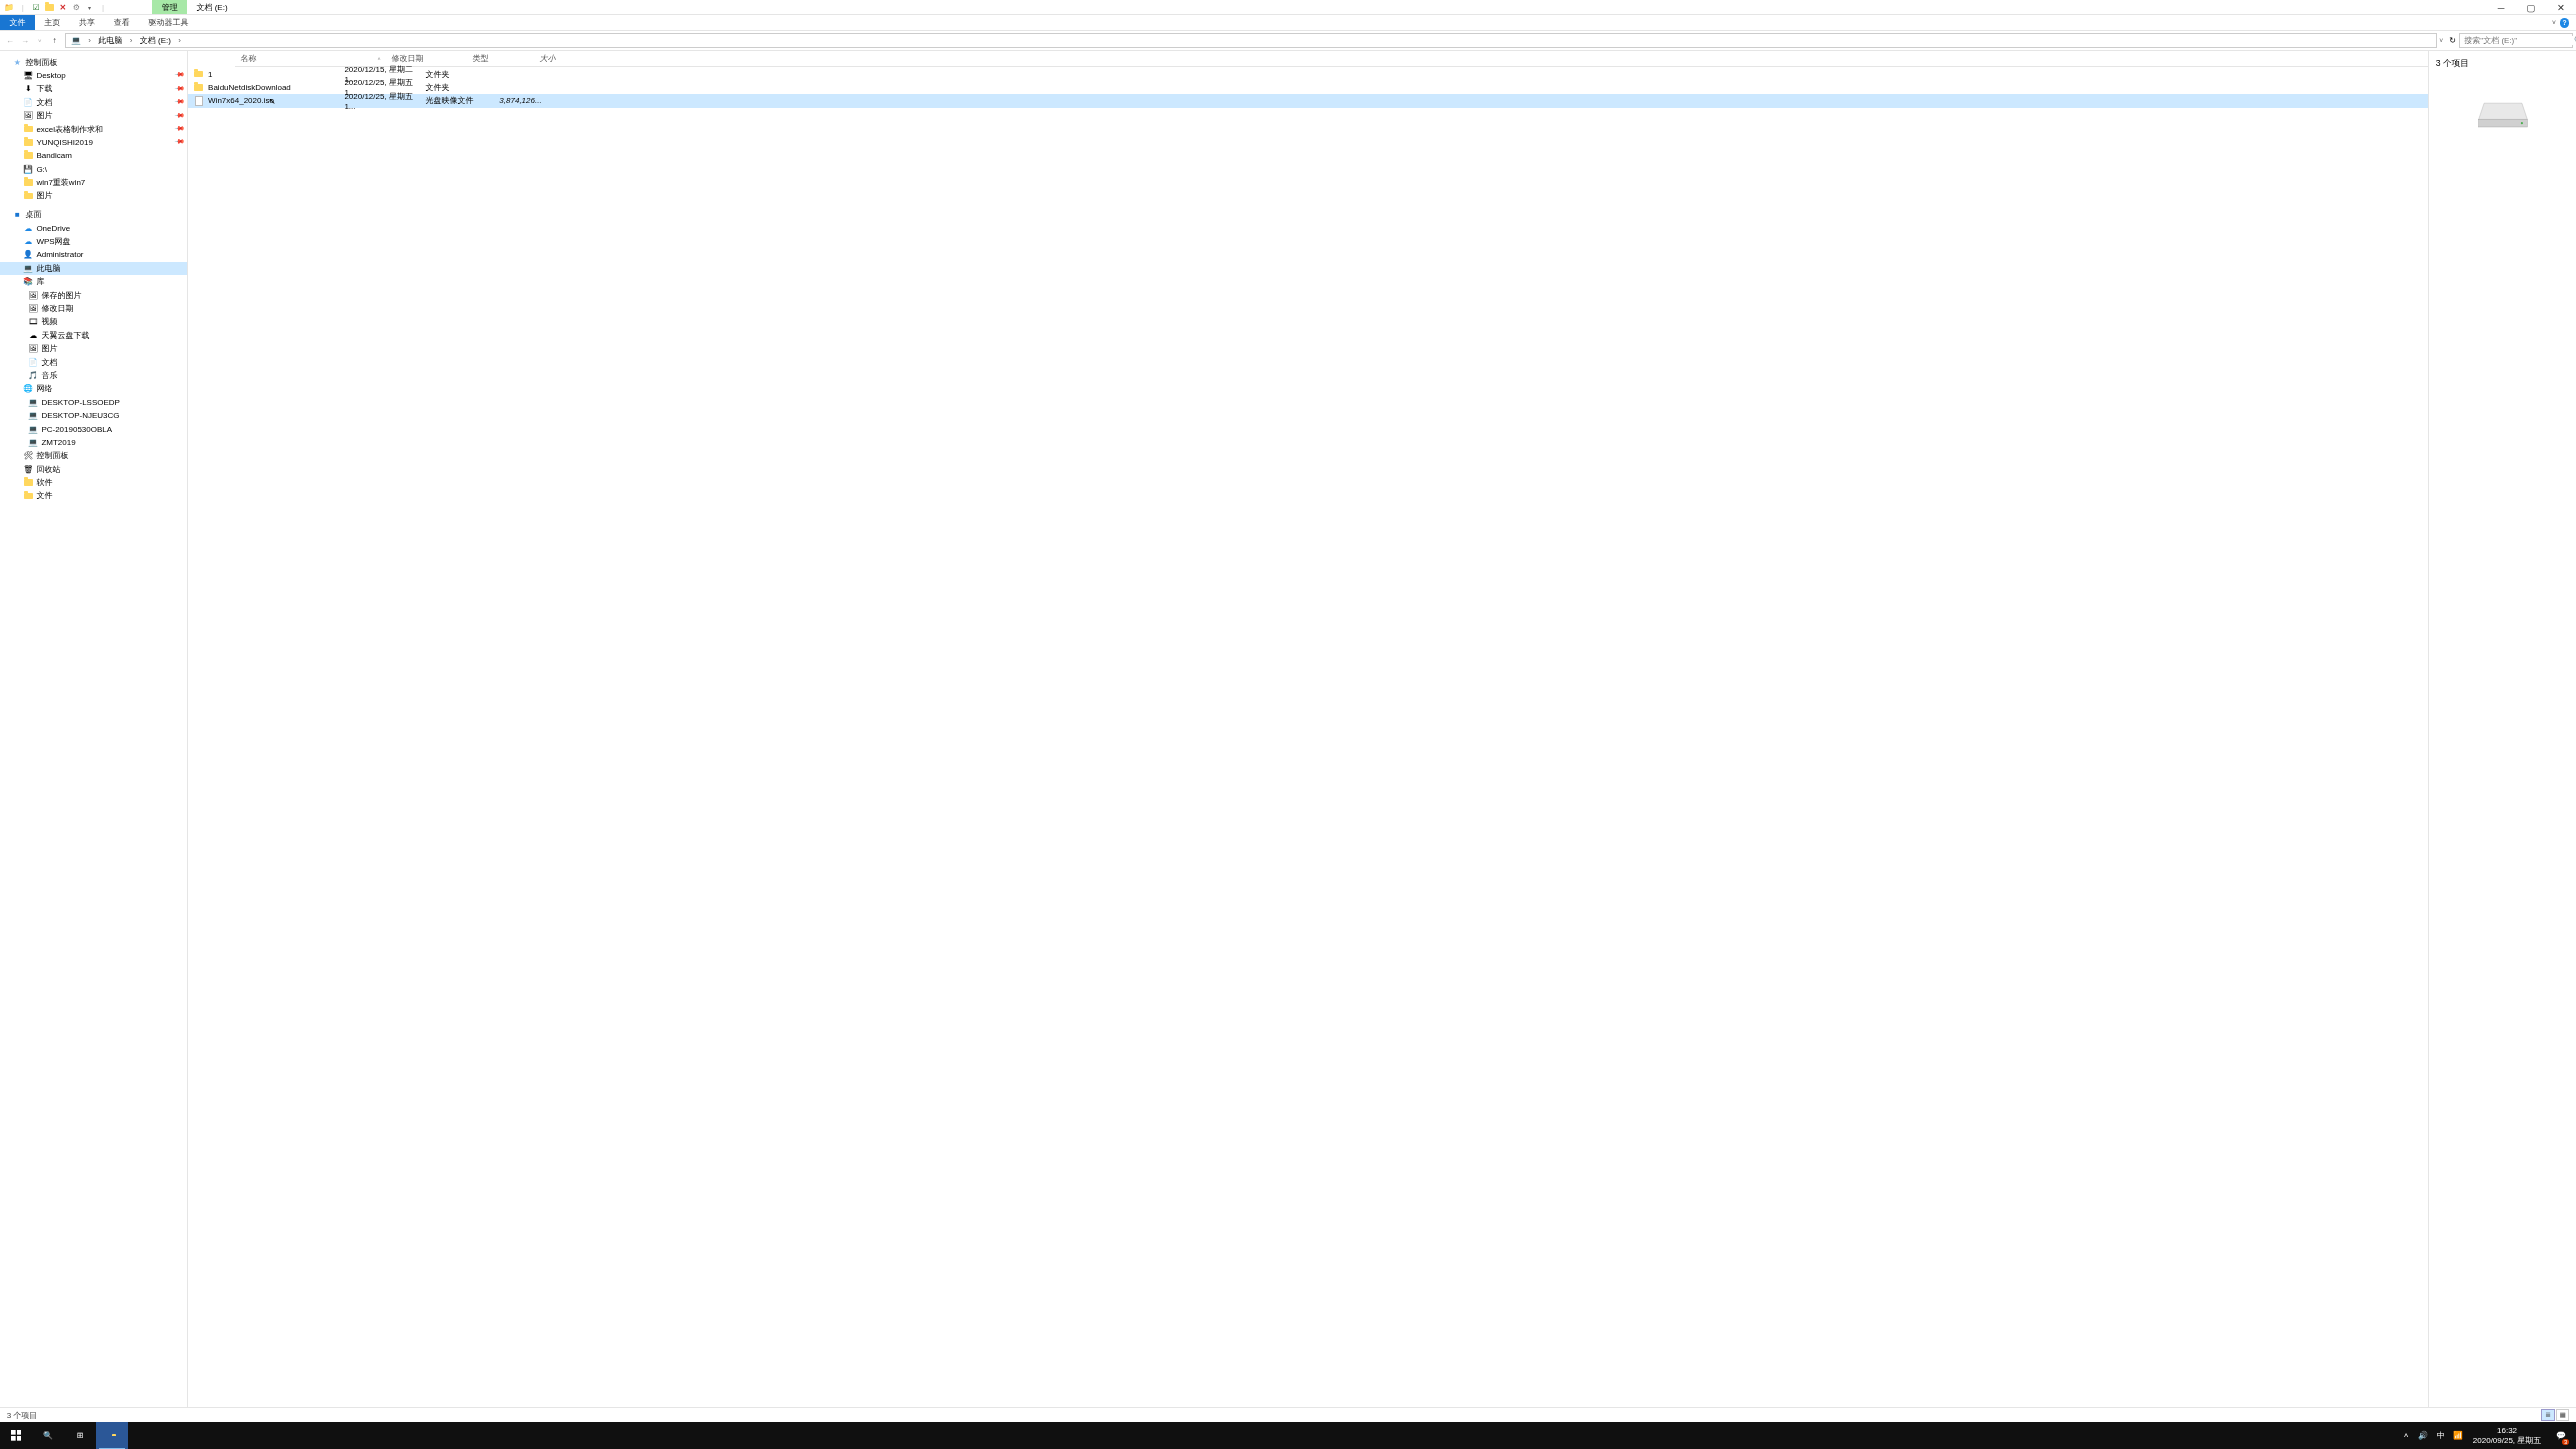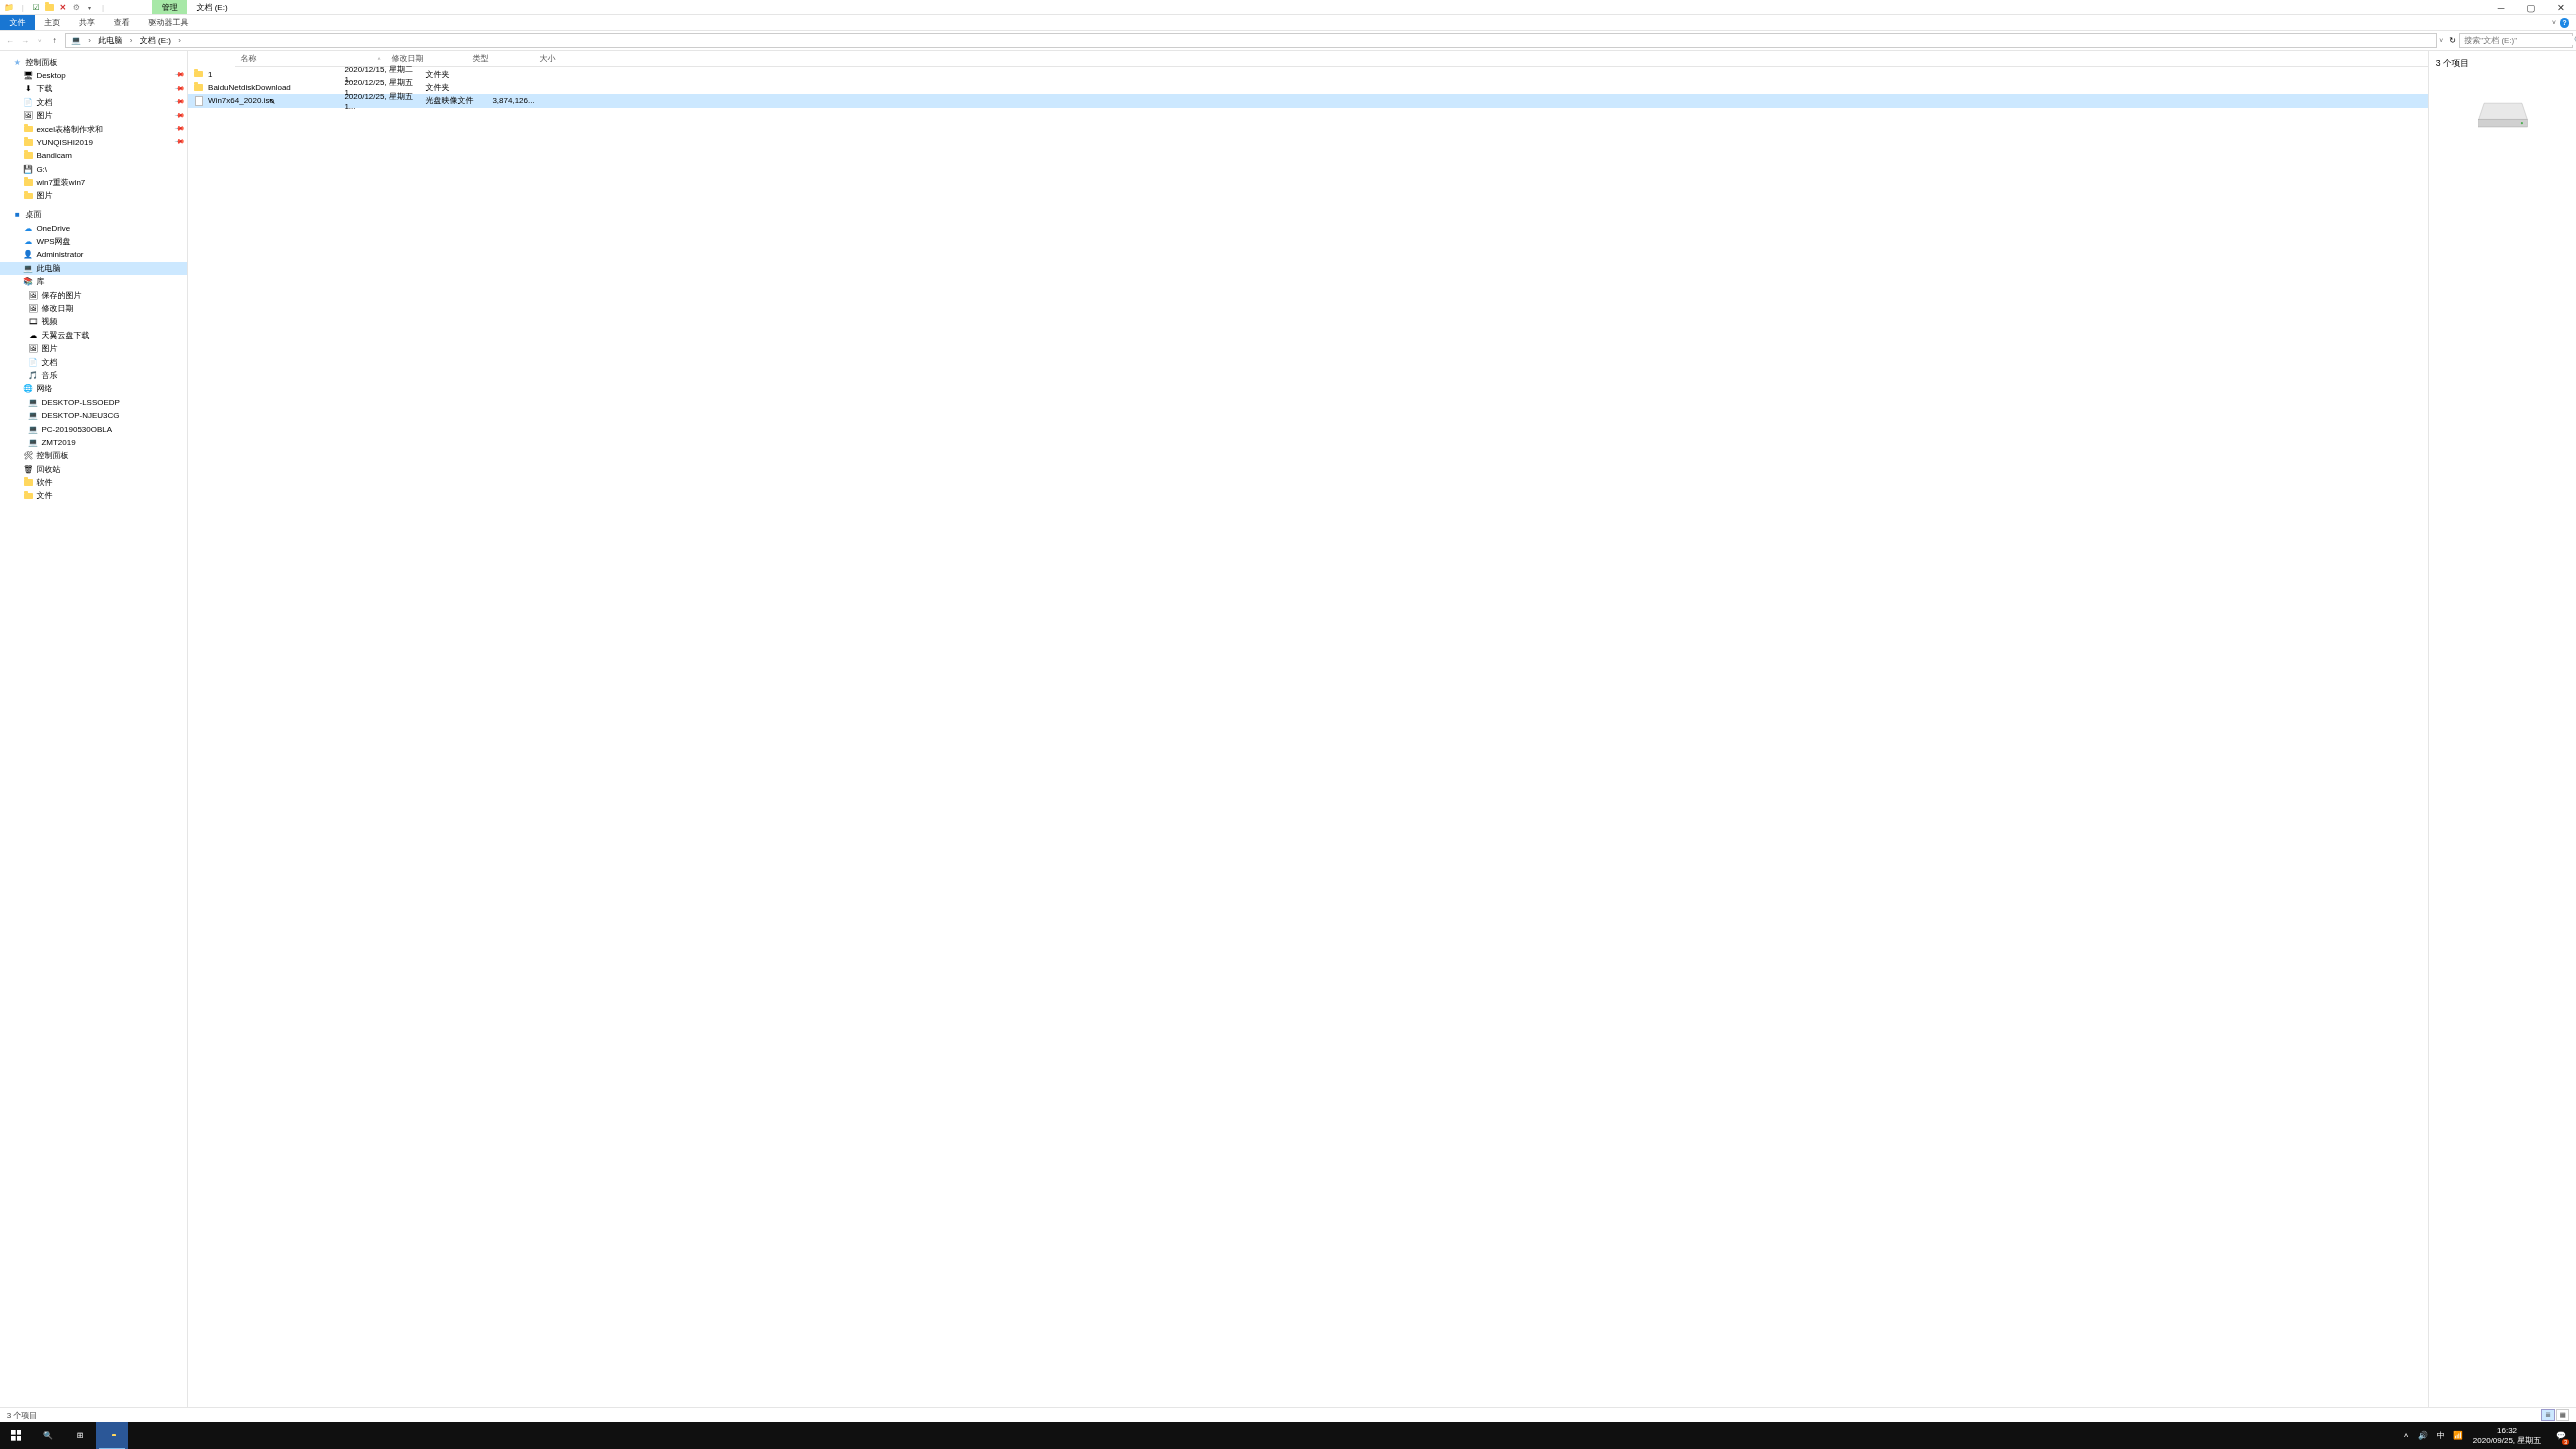--- a/index.html
+++ b/index.html
@@ -52,21 +52,21 @@
 .tree-spacer { height: 5.4px; }
 
 
 .file-area { flex: 1; display: flex; }
 .file-list { flex: 1; overflow: auto; }
 .file-header { display: flex; height: 16px; align-items: center; border-bottom: 0.7px solid #e5e5e5; margin-left: 47px; }
 .file-header .col { padding: 0 5.4px; color: #555; display: flex; align-items: center; height: 100%; }
 .col-name { flex: 0 0 151px; display: flex; align-items: center; }
 .col-date { flex: 0 0 81px; }
 .col-type { flex: 0 0 67px; }
-.col-size { flex: 0 0 67px; text-align: left; }
+.col-size { flex: 0 0 67px; text-align: center; font-style: italic; }
 .header-sort { margin-left: auto; font-size: 5.4px; color: #888; }
 .file-row { display: flex; height: 13.4px; align-items: center; }
 .file-row.selected { background: #cce8ff; }
 .file-row .col-name { display: flex; align-items: center; gap: 4px; padding-left: 13.4px; }
 .file-row .col { padding: 0 5.4px; }
 .file-icon { width: 10.7px; height: 10.7px; display: flex; align-items: center; justify-content: center; }
 
 
 .preview-pane { width: 148px; border-left: 0.7px solid #e5e5e5; padding: 6.7px; display: flex; flex-direction: column; align-items: center; }
 .preview-title { align-self: flex-start; font-size: 8.7px; margin-bottom: 27px; }

